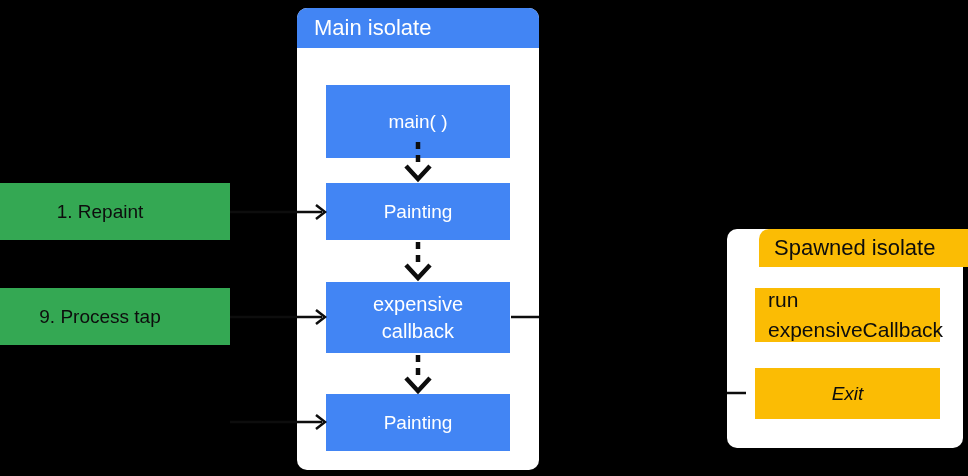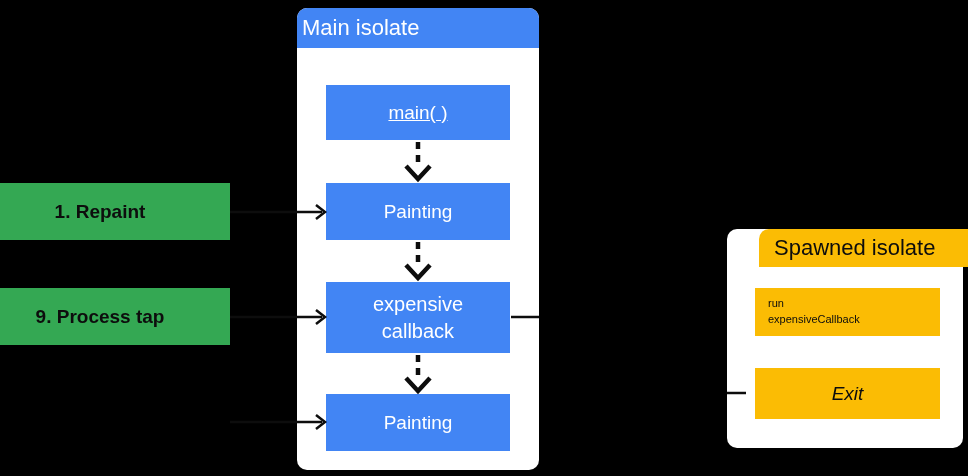--- a/index.html
+++ b/index.html
@@ -11,45 +11,45 @@
   body { font-family:"Liberation Sans", sans-serif; }
   .canvas {
     position:relative; width:968px; height:476px; background:var(--bg);
     overflow:hidden;
   }
   
   .step {
     position:absolute; left:0; width:230px; height:57px;
     background:var(--green); color:var(--textDark);
     display:flex; align-items:center; justify-content:center;
-    padding-right:30px; font-size:19px;font-weight:bold;
+    padding-right:30px; font-size:19px;
   }
   
   .panel { position:absolute; background:var(--panel); border-radius:10px; }
   .panel-header {
     position:absolute; left:0; top:0; width:100%;
     border-radius:10px 10px 0 0;
     display:flex; align-items:center; font-size:22px;
   }
   .main-panel { left:297px; top:8px; width:242px; height:462px; }
-  .main-panel .panel-header { height:40px; background:var(--blue); color:var(--textLight); padding-left:5px; }
+  .main-panel .panel-header { height:40px; background:var(--blue); color:var(--textLight); padding-left:17px; }
   .spawned-panel { left:727px; top:229px; width:236px; height:219px; }
   .spawned-panel .panel-header { height:38px; background:var(--yellow); color:var(--textDark); padding-left:15px;margin-left:32px; }
   
   .node {
     position:absolute; display:flex; align-items:center; justify-content:center;
     text-align:center; white-space:pre-line;
   }
   .blue-node { background:var(--blue); color:var(--textLight); font-size:19px; line-height:1.35; left:326px; width:184px; }
-  .node-main      { top:85px;  height:55px;text-decoration:underline; }
+  .node-main      { top:85px;  height:73px; }
   .node-painting1 { top:183px; height:57px; }
   .node-expensive { top:282px; height:71px; font-size:20px; }
   .node-painting2 { top:394px; height:57px; }
   .yellow-node { background:var(--yellow); color:var(--textDark); left:755px; width:185px; }
-  .node-run  { top:288px; height:48px; font-size:11px; line-height:1.45; justify-content:flex-start; text-align:left; padding-left:13px; }
+  .node-run  { top:288px; height:54px; font-size:21px; line-height:1.45; justify-content:flex-start; text-align:left; padding-left:13px; }
   .node-exit { top:368px; height:51px; font-size:19px;font-style:italic; }
   
   svg.overlay { position:absolute; left:0; top:0; pointer-events:none; }
   .connector { stroke:var(--line); fill:none; }
   .thin  { stroke-width:2.5px; }
   .thick { stroke-width:4.5px; stroke-dasharray:7 6; }
   .head  { stroke-width:4.5px; }
 </style>
 </head>
 <body>

